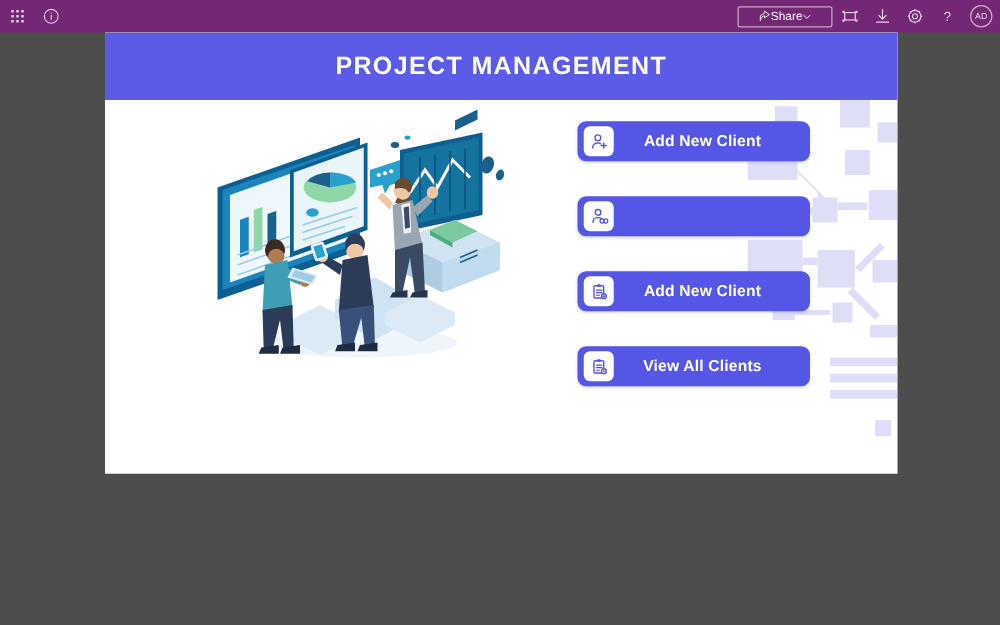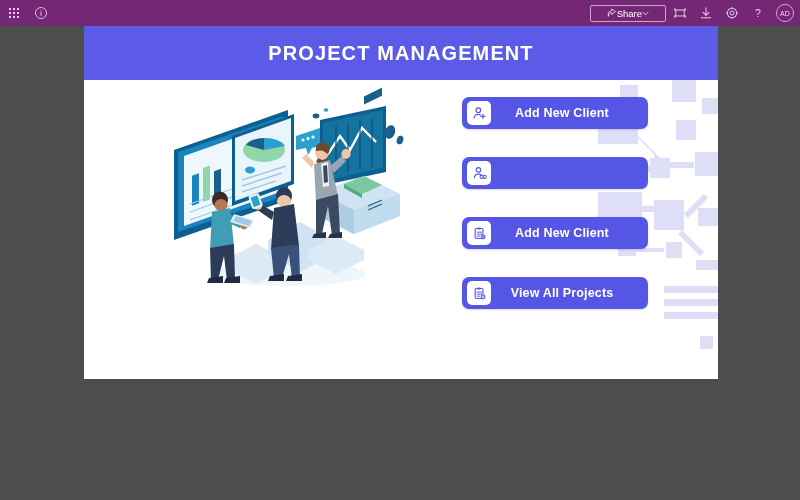--- a/index.html
+++ b/index.html
@@ -400,18 +400,18 @@
         <span class="shadow-tab"></span>
         <span class="badge">
           <svg width="15" height="15" viewBox="0 0 20 20" aria-hidden="true">
             <rect x="4.2" y="3.4" width="10.4" height="13.2" rx="1.5" fill="none" stroke="#5656e6" stroke-width="1.5"></rect>
             <rect x="7.3" y="1.9" width="4.2" height="2.6" rx="1" fill="#5656e6"></rect>
             <path d="M6.8 8.2h6M6.8 10.9h6M6.8 13.6h3.4" stroke="#5656e6" stroke-width="1.3" stroke-linecap="round"></path>
             <circle cx="14.8" cy="14.6" r="2.6" fill="#ffffff" stroke="#5656e6" stroke-width="1.4"></circle>
             <circle cx="14.8" cy="14.6" r="1" fill="#5656e6"></circle>
           </svg>
         </span>
-        <span class="btn-label">View All Projects</span>
+        <span class="btn-label">View All Clients</span>
       </button>
 
     </div>
   </div>
 </div>
 
 </body></html>

